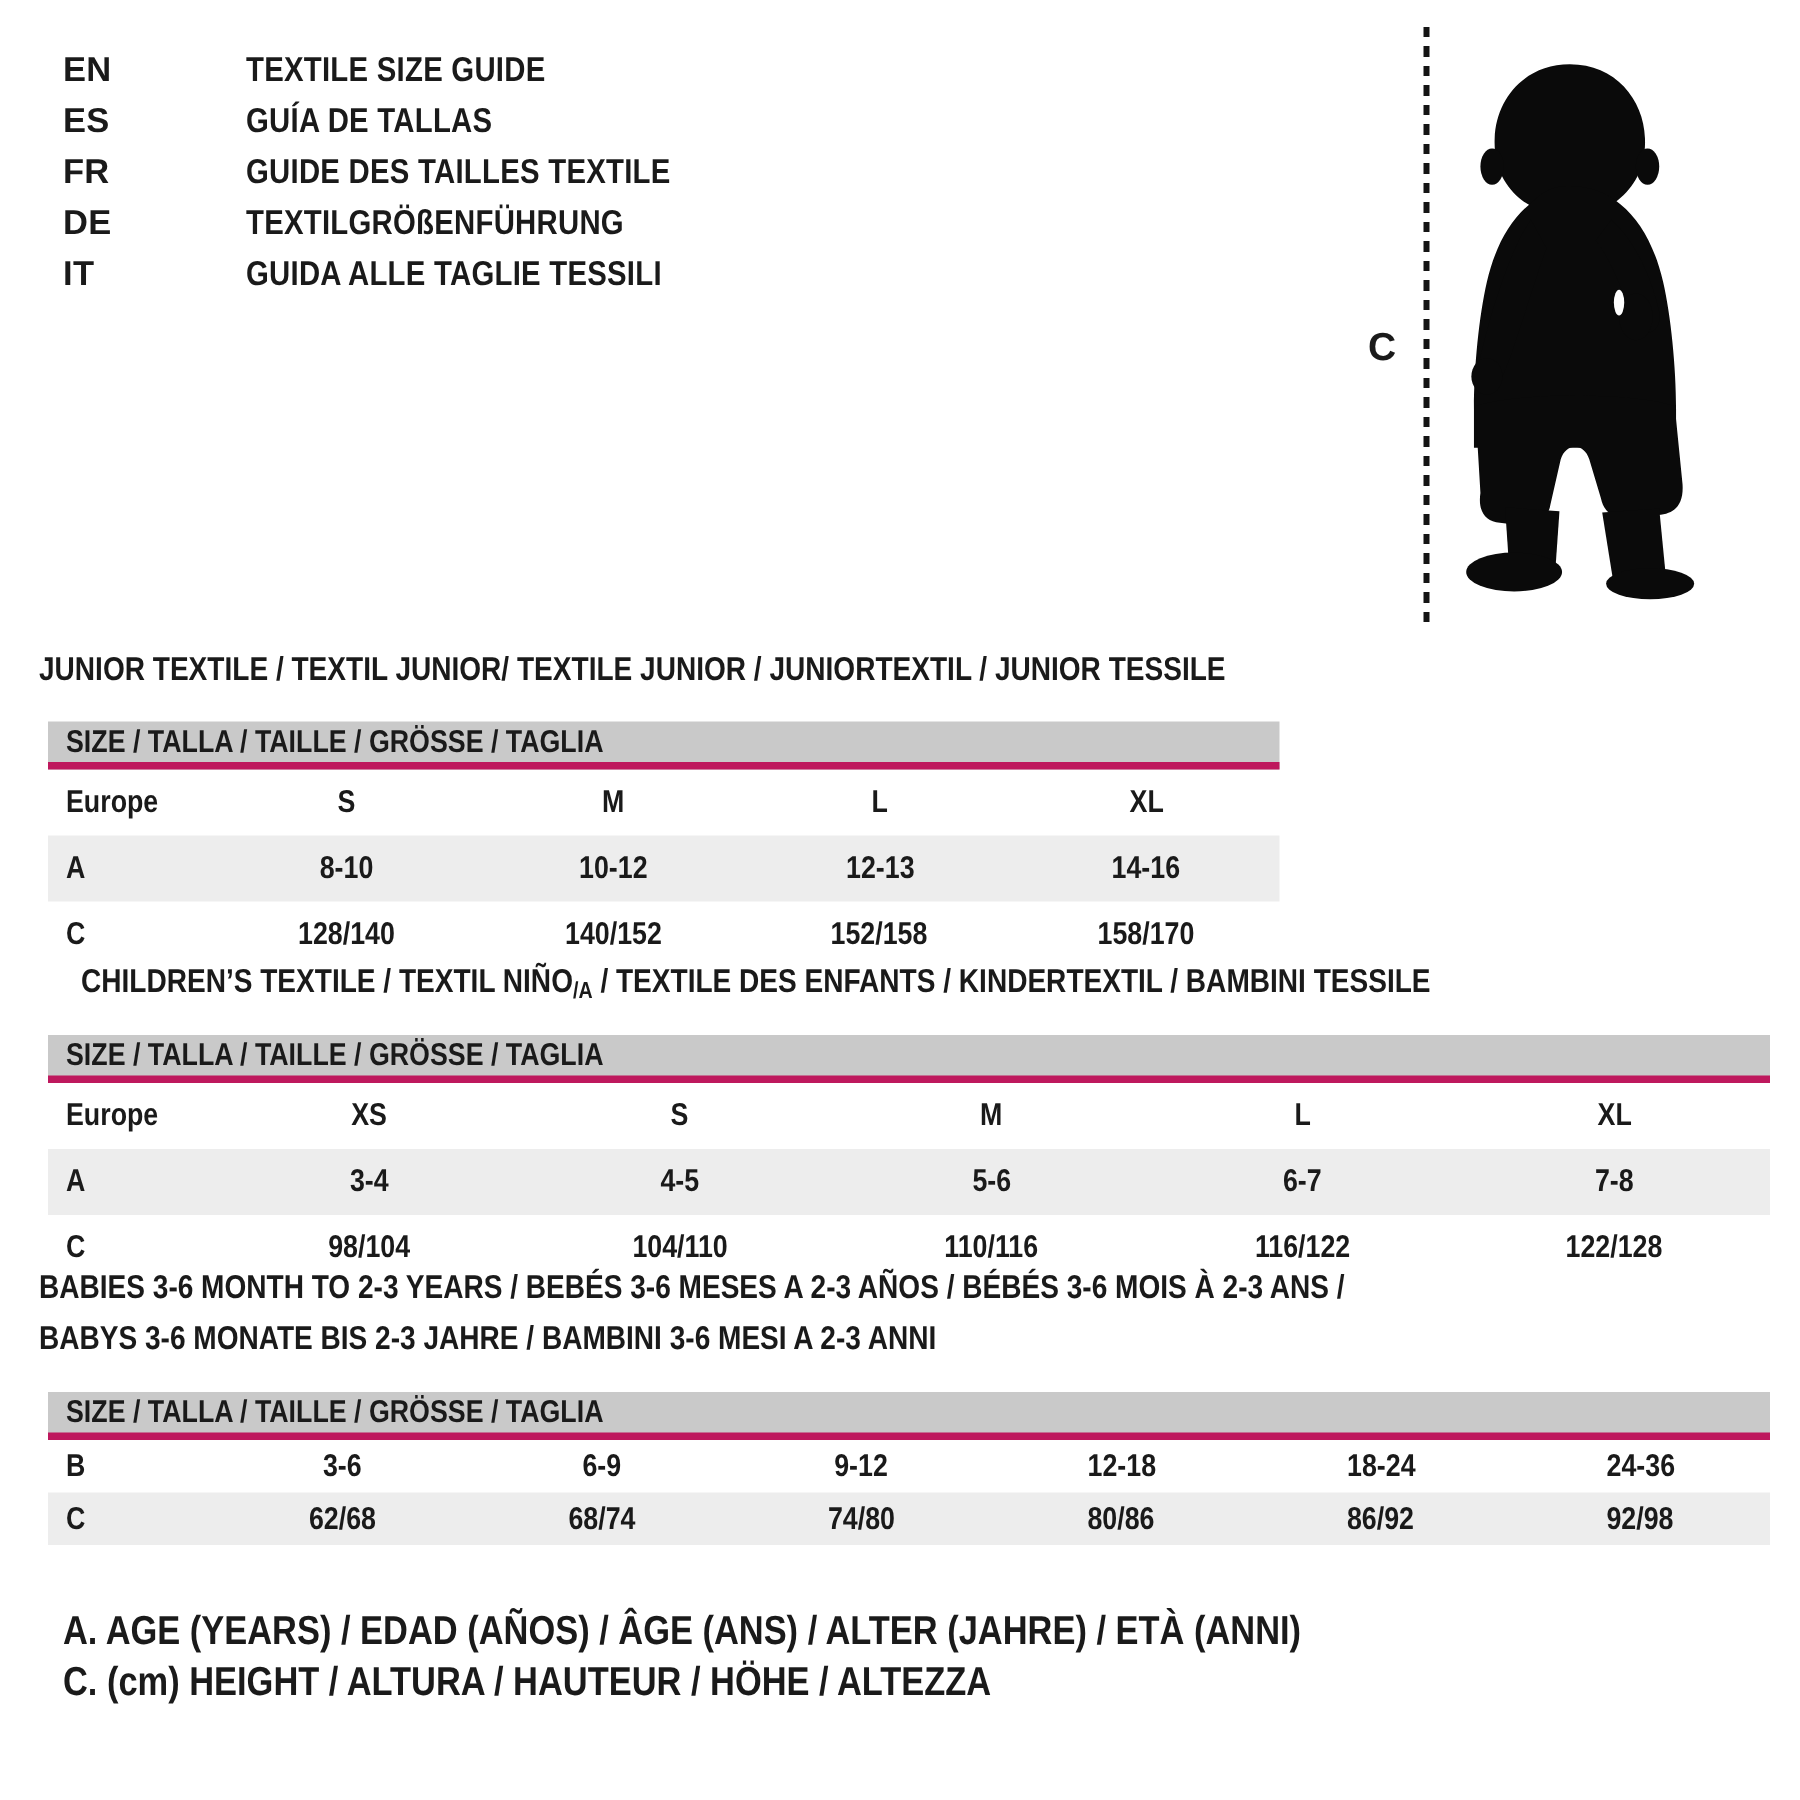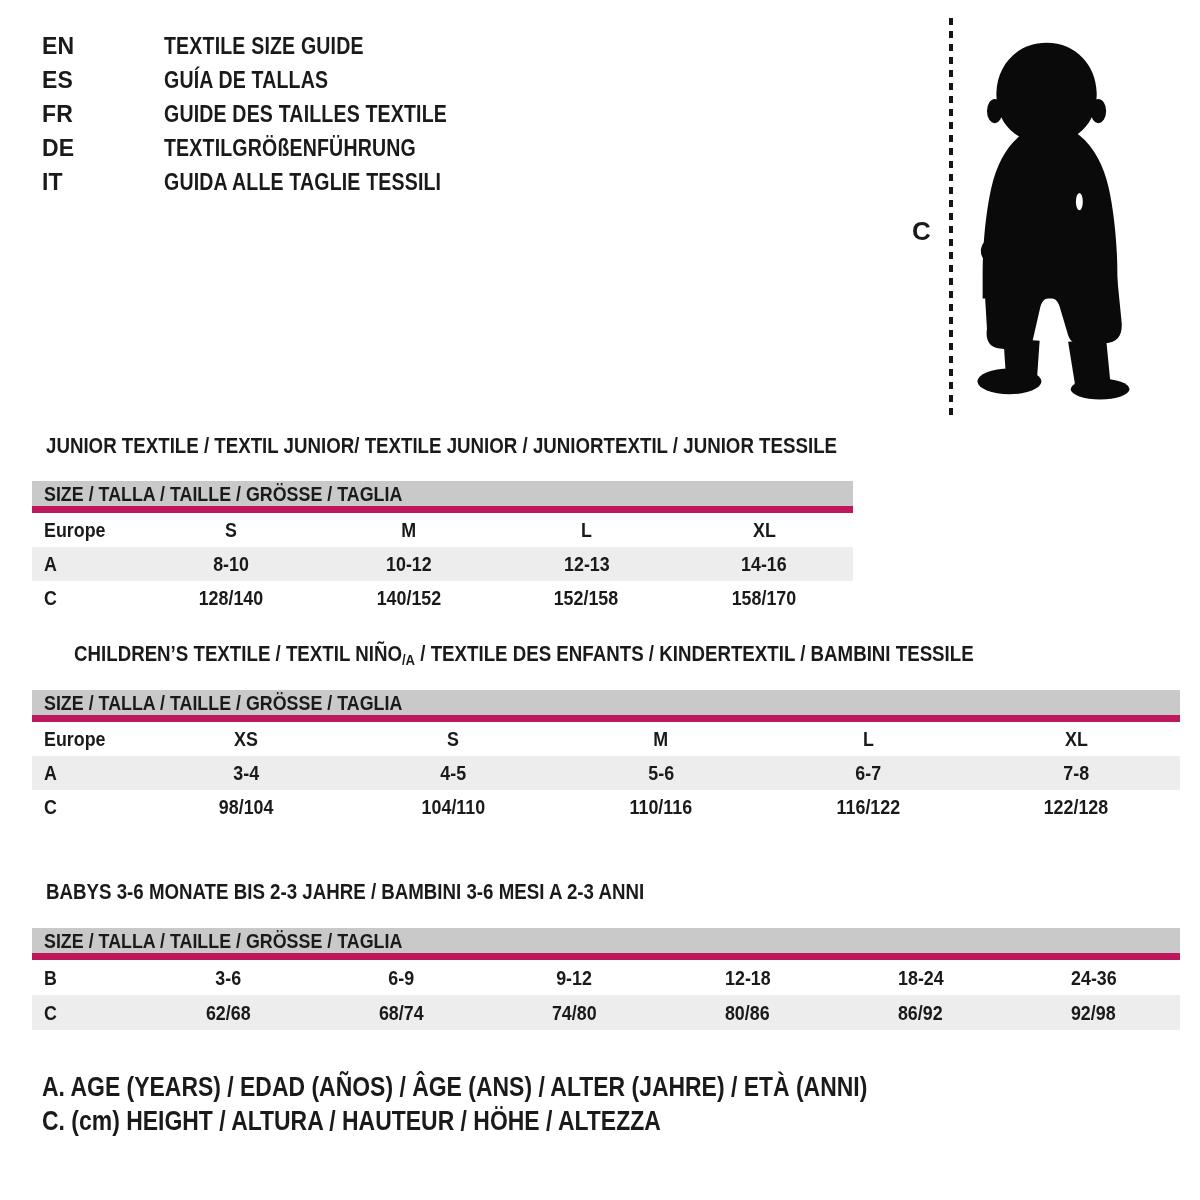--- a/index.html
+++ b/index.html
@@ -20,36 +20,36 @@
 
   
   .dash-line {
     position:absolute; left:949px; top:18px; width:4px; height:397px;
     background:repeating-linear-gradient(to bottom,#141414 0 7px,transparent 7px 13px);
   }
   .c-label { position:absolute; left:912px; top:216px; font-size:26px; }
   .silhouette { position:absolute; left:955px; top:16px; width:190px; height:406px; }
 
   
-  .tbl-title { position:absolute; left:46px; margin:0; font-size:22px; font-weight:bold; }
+  .tbl-title { position:absolute; left:26px; margin:0; font-size:22px; font-weight:bold; }
   .title-junior   { top:433px; }
   .title-children { top:641px;margin-left:28px; }
   .title-babies-1 { top:845px; }
   .title-babies-2 { top:879px; }
 
   
   .table { position:absolute; left:32px; }
   .t-junior   { top:481px; width:821px; }
   .t-children { top:690px; width:1148px; }
   .t-babies   { top:928px; width:1148px; }
   .thead {
-    height:32px; box-sizing:border-box; background:#c9c9c9; border-bottom:7px solid #be185d;
+    height:32px; box-sizing:border-box; background:#c9c9c9; border-bottom:5px solid #be185d;
     display:flex; align-items:center; padding-left:12px; font-size:21px;
   }
-  .trow { display:flex; align-items:center; height:34px; font-size:21px; }
+  .trow { display:flex; align-items:center; height:44px; font-size:21px; }
   .t-babies .trow { height:35px; }
   .trow.shade { background:#ededed; }
   .cell { flex:1 1 0; text-align:center; }
   .cell.first { flex:0 0 110px; box-sizing:border-box; text-align:left; padding-left:12px; }
 
   
   .legend { position:absolute; left:42px; top:1070px; font-size:27px; }
   .legend-line { height:34px; display:flex; align-items:center; }
 </style>
 </head>
@@ -165,20 +165,23 @@
     <div class="trow">
       <span class="cell first"><span class="cx left">C</span></span>
       <span class="cell"><span class="cx">98/104</span></span>
       <span class="cell"><span class="cx">104/110</span></span>
       <span class="cell"><span class="cx">110/116</span></span>
       <span class="cell"><span class="cx">116/122</span></span>
       <span class="cell"><span class="cx">122/128</span></span>
     </div>
   </div>
 
+  <h2 class="tbl-title title-babies-1">
+    <span class="cx left">BABIES 3-6 MONTH TO 2-3 YEARS / BEBÉS 3-6 MESES A 2-3 AÑOS / BÉBÉS 3-6 MOIS À 2-3 ANS /</span>
+  </h2>
   <h2 class="tbl-title title-babies-2">
     <span class="cx left">BABYS 3-6 MONATE BIS 2-3 JAHRE / BAMBINI 3-6 MESI A 2-3 ANNI</span>
   </h2>
   <div class="table t-babies">
     <div class="thead">
       <span class="cx left">SIZE / TALLA / TAILLE / GRÖSSE / TAGLIA</span>
     </div>
     <div class="trow">
       <span class="cell first"><span class="cx left">B</span></span>
       <span class="cell"><span class="cx">3-6</span></span>

